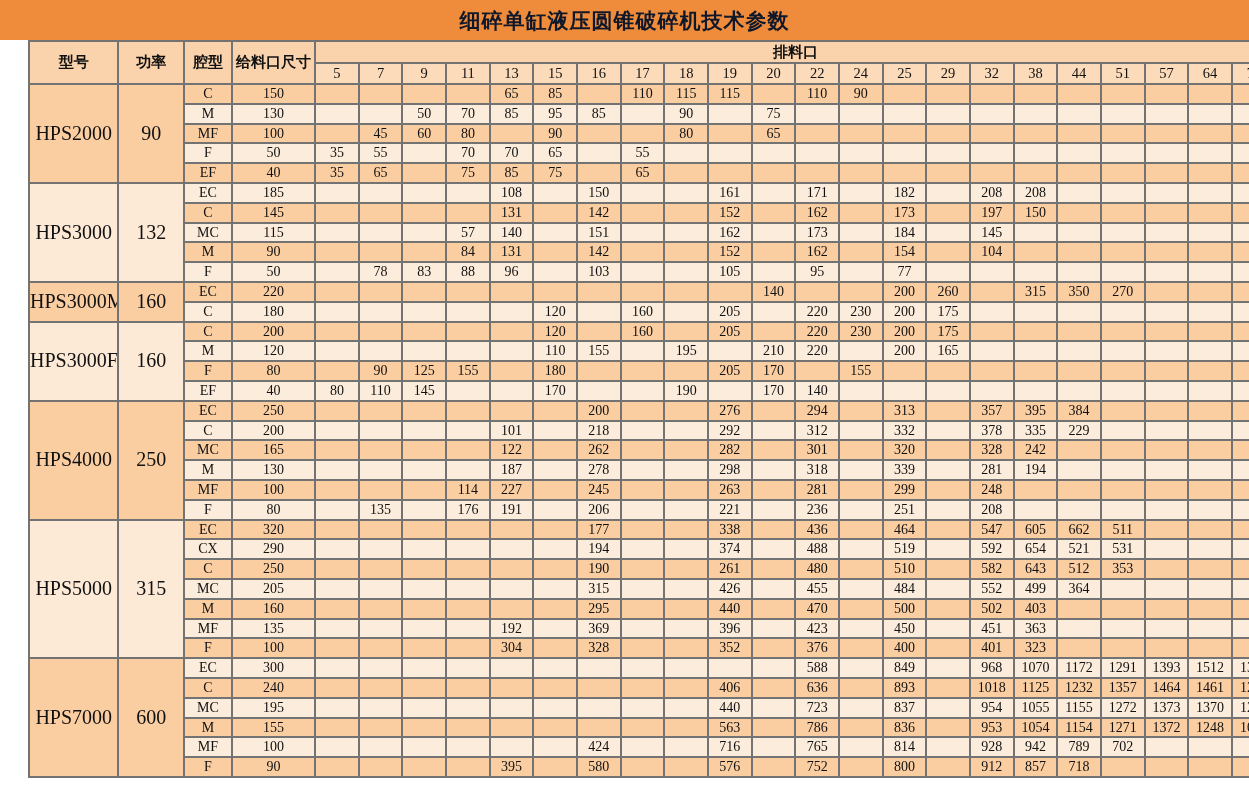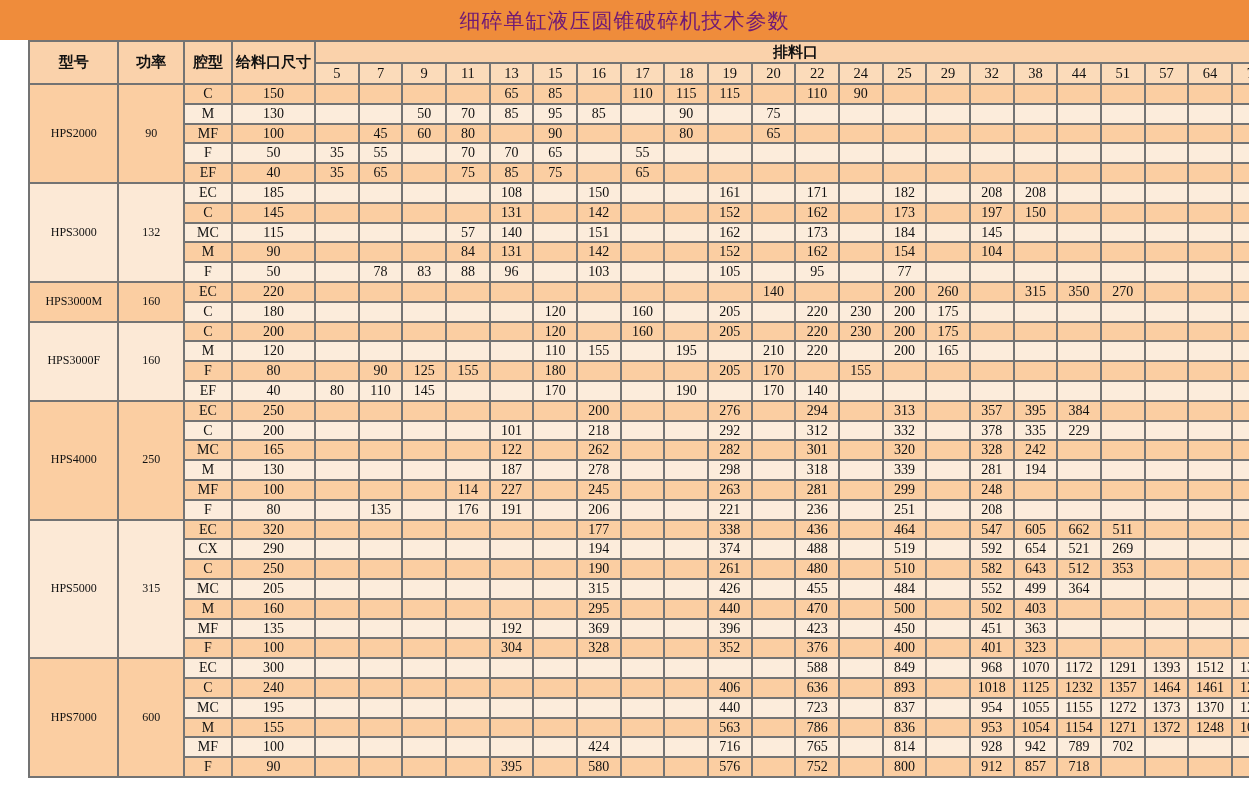--- a/index.html
+++ b/index.html
@@ -6,22 +6,22 @@
   body{
     width:1249px;height:785px;overflow:hidden;
     background:#ffffff;
     font-family:"Liberation Serif","DejaVu Serif",serif;
     color:#111;
   }
   .page{width:1249px;height:785px;}
   .title-bar{
     width:100%;height:40px;
     background:#ef8c3b;
-    color:#701a75;
-    font-size:21px;font-weight:normal;
+    color:#0f172a;
+    font-size:21px;font-weight:bold;
     text-align:center;line-height:42px;
     letter-spacing:1px;
   }
   table.spec{
     width:1249px;
     border-collapse:separate;
     border-spacing:2px 2px;
     table-layout:fixed;
     background:#737373;
     margin-left:28px;
@@ -50,21 +50,21 @@
     font-size:14.5px;
     height:19px;
   }
   tbody td{
     font-size:14px;
     height:17.8px;
     line-height:17.8px;
   }
   tr.dark td{background:#fbcea2;}
   tr.light td{background:#fcecdb;}
-  td.model-cell,td.power-cell{font-size:12px;}
+  td.model-cell,td.power-cell{font-size:20px;}
   td.gdark{background:#fbcea2 !important;}
   td.glight{background:#fce9d6 !important;text-align:center;}
 </style>
 </head>
 <body>
 
 <div class="page">
   <div class="title-bar">细碎单缸液压圆锥破碎机技术参数</div>
   <table class="spec">
     <colgroup id="cols">
@@ -753,21 +753,21 @@
           <td class="val-cell"></td>
           <td class="val-cell">374</td>
           <td class="val-cell"></td>
           <td class="val-cell">488</td>
           <td class="val-cell"></td>
           <td class="val-cell">519</td>
           <td class="val-cell"></td>
           <td class="val-cell">592</td>
           <td class="val-cell">654</td>
           <td class="val-cell">521</td>
-          <td class="val-cell">269</td>
+          <td class="val-cell">531</td>
           <td class="val-cell"></td>
           <td class="val-cell"></td>
           <td class="val-cell"></td>
         </tr>
         <tr class="dark">
           <td class="cavity-cell">C</td>
           <td class="feed-cell">250</td>
           <td class="val-cell"></td>
           <td class="val-cell"></td>
           <td class="val-cell"></td>

